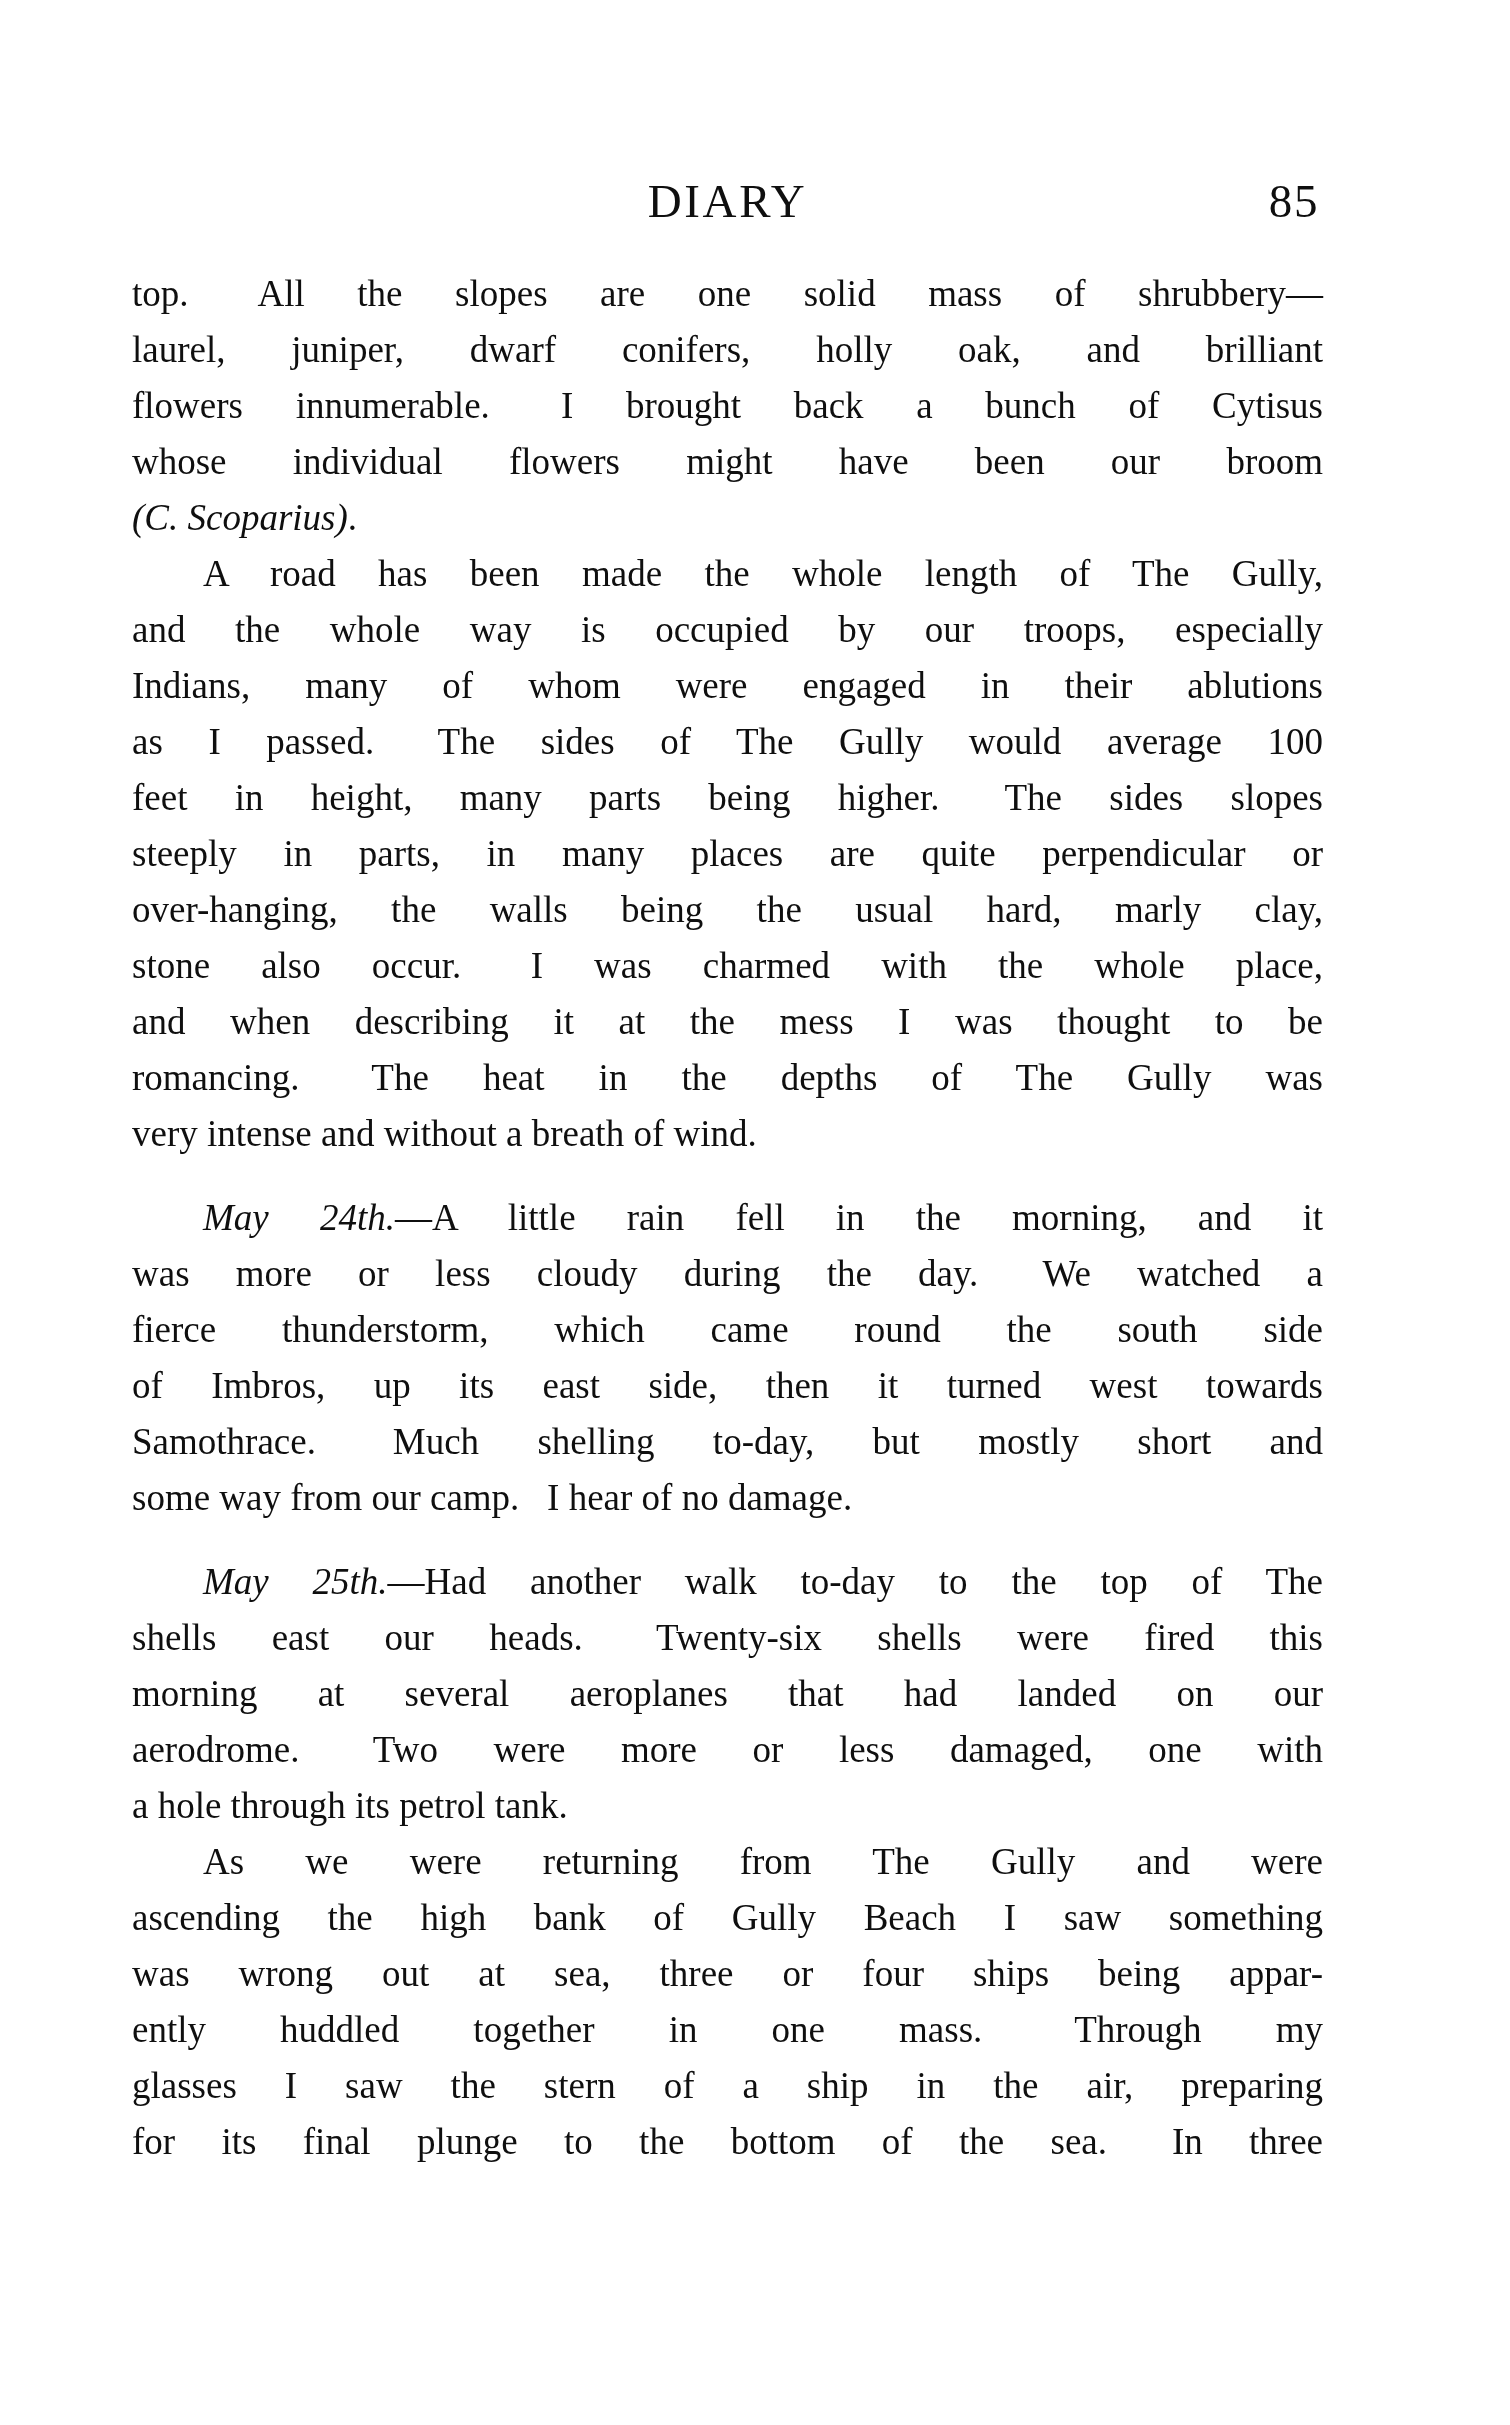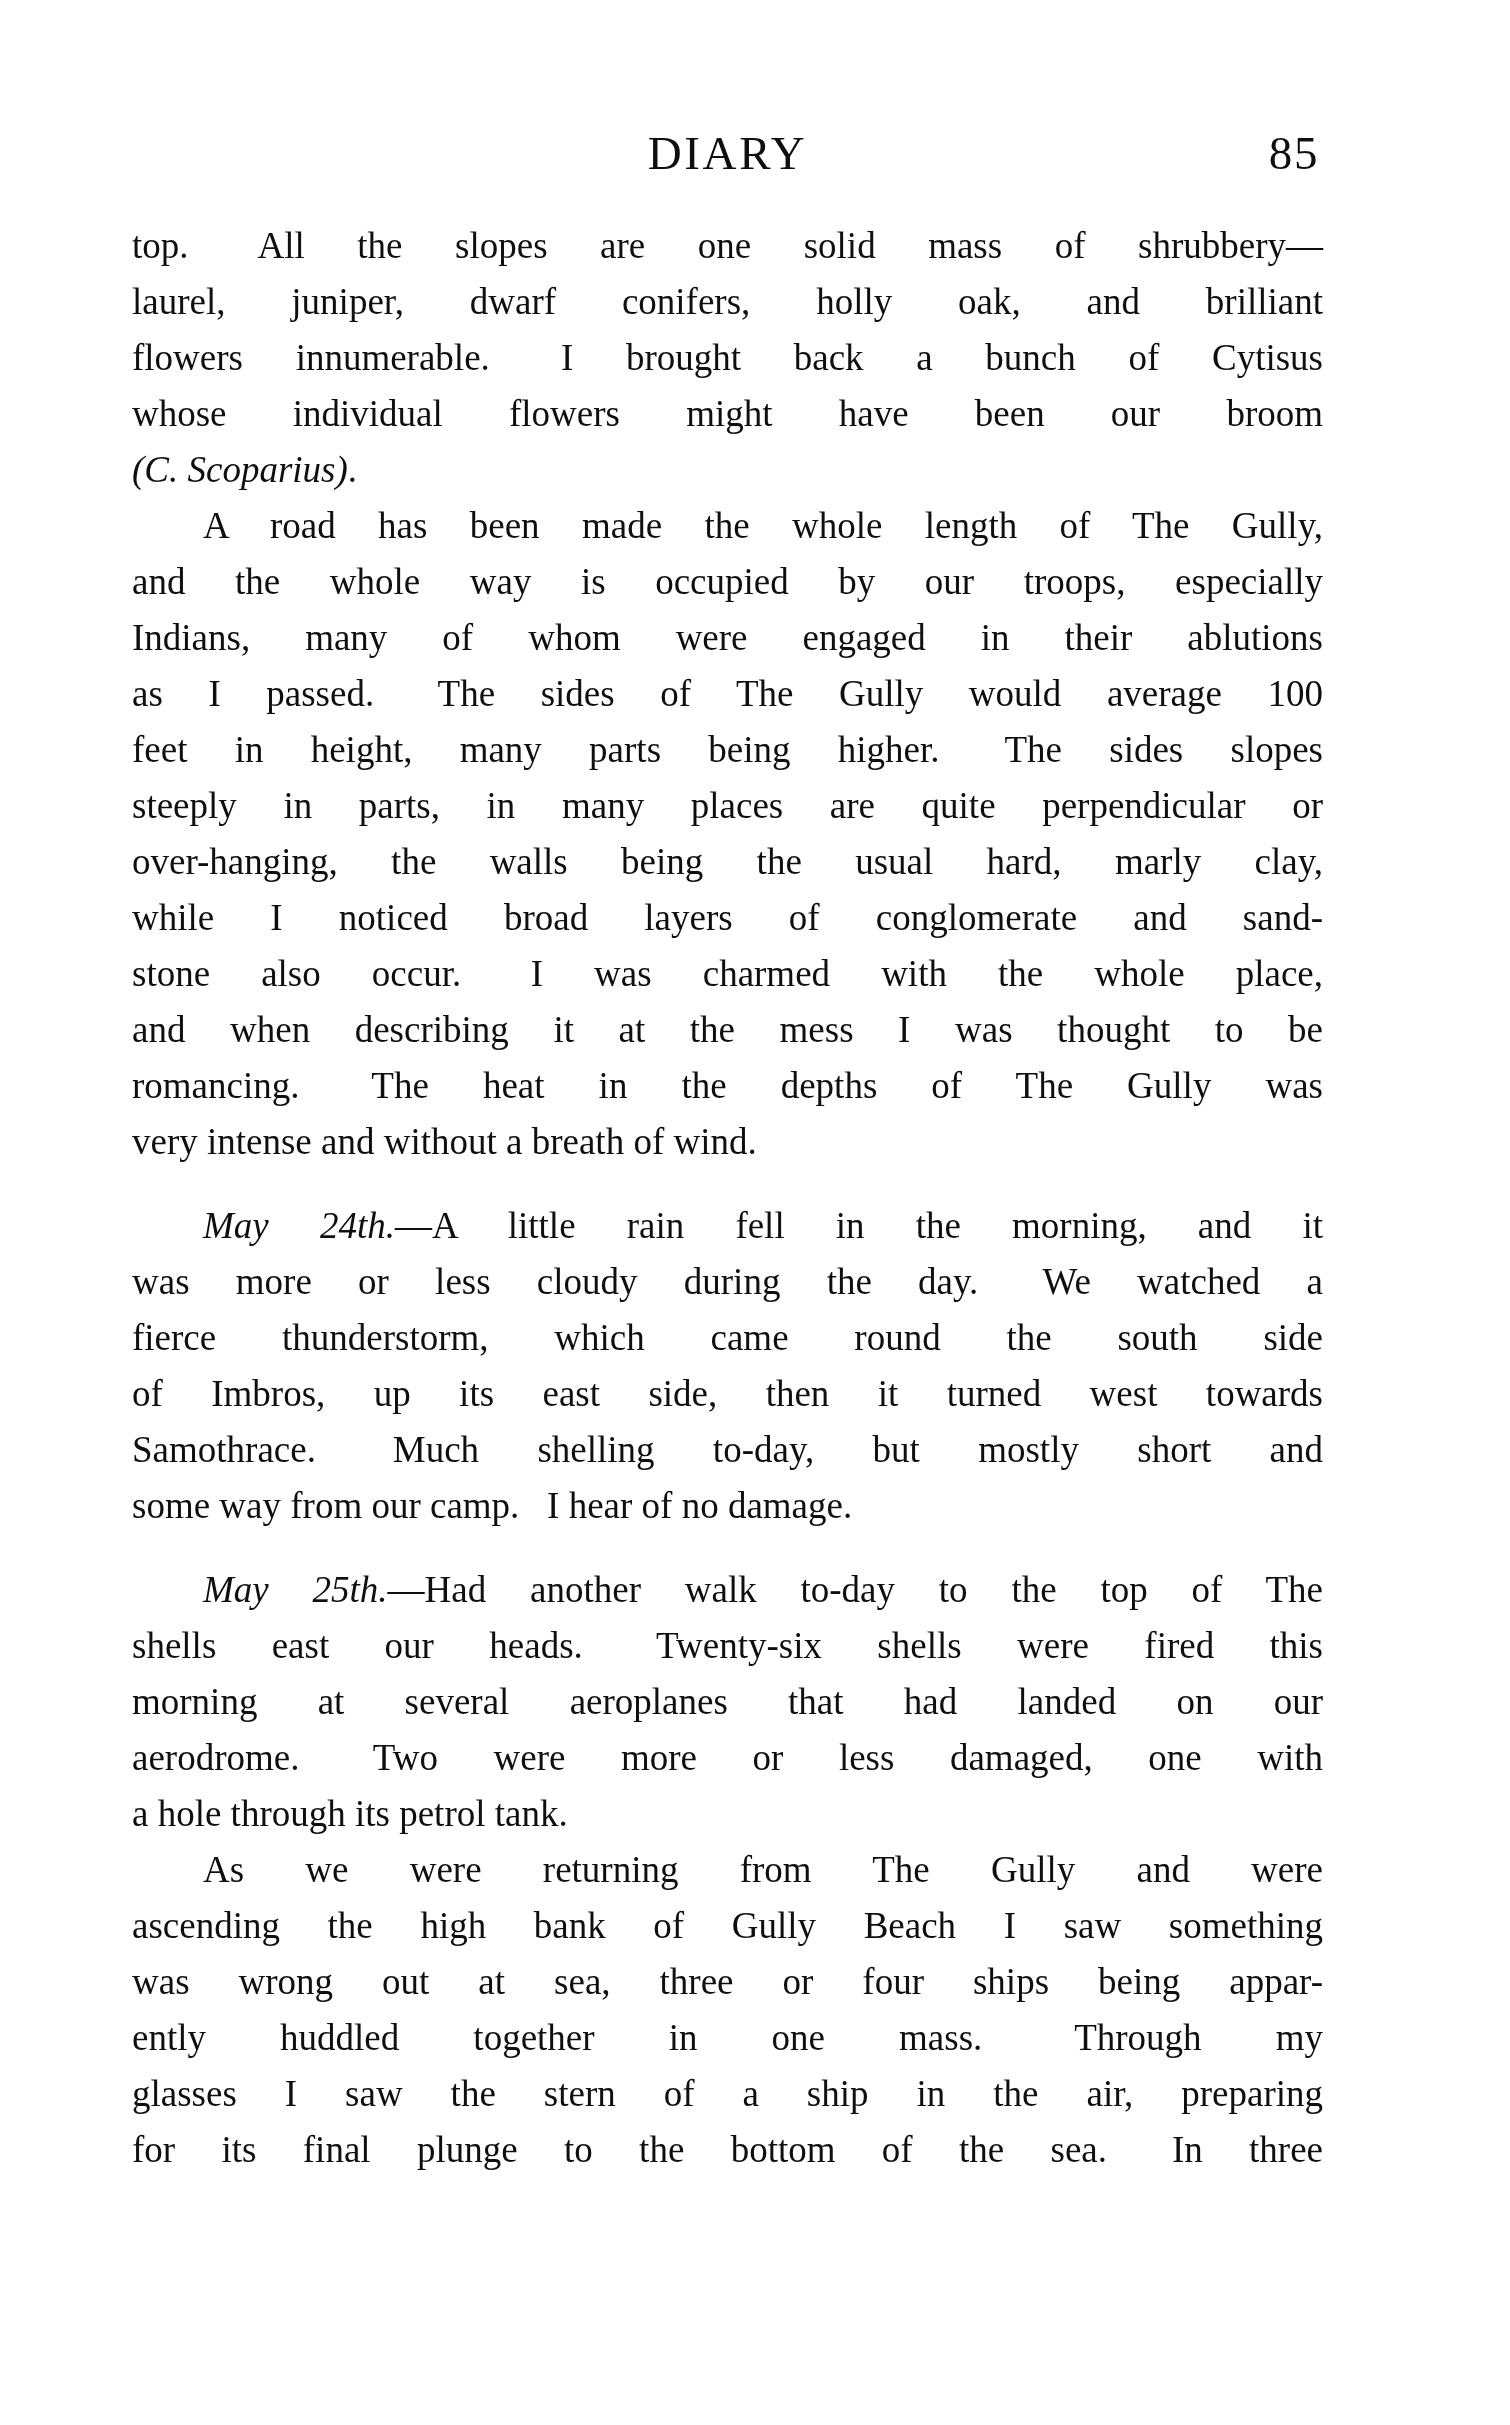--- a/index.html
+++ b/index.html
@@ -8,20 +8,21 @@
     height: 2426px;
     background: #ffffff;
     position: relative;
     overflow: hidden;
     font-family: "Liberation Serif", serif;
   }
   .page {
     position: absolute;
     inset: 0;
     background: #ffffff;
+    margin-top: 48px;
   }
   .page-header {
     position: absolute;
     top: 130px;
     left: 132px;
     width: 1191px;
     height: 47px;
     font-size: 47px;
     line-height: 47px;
     color: #0f0f0f;
@@ -78,21 +79,20 @@
         <div class="line no-justify"><i>(C. Scoparius)</i>.</div>
       </div>
       <div class="paragraph">
         <div class="line indent">A road has been made the whole length of The Gully,</div>
         <div class="line">and the whole way is occupied by our troops, especially</div>
         <div class="line">Indians, many of whom were engaged in their ablutions</div>
         <div class="line">as I passed.  The sides of The Gully would average 100</div>
         <div class="line">feet in height, many parts being higher.  The sides slopes</div>
         <div class="line">steeply in parts, in many places are quite perpendicular or</div>
         <div class="line">over-hanging, the walls being the usual hard, marly clay,</div>
-        <div class="line">while I noticed broad layers of conglomerate and sand-</div>
         <div class="line">stone also occur.  I was charmed with the whole place,</div>
         <div class="line">and when describing it at the mess I was thought to be</div>
         <div class="line">romancing.  The heat in the depths of The Gully was</div>
         <div class="line no-justify">very intense and without a breath of wind.</div>
       </div>
       <div class="paragraph spaced">
         <div class="line indent"><i>May 24th.</i>—A little rain fell in the morning, and it</div>
         <div class="line">was more or less cloudy during the day.  We watched a</div>
         <div class="line">fierce thunderstorm, which came round the south side</div>
         <div class="line">of Imbros, up its east side, then it turned west towards</div>

